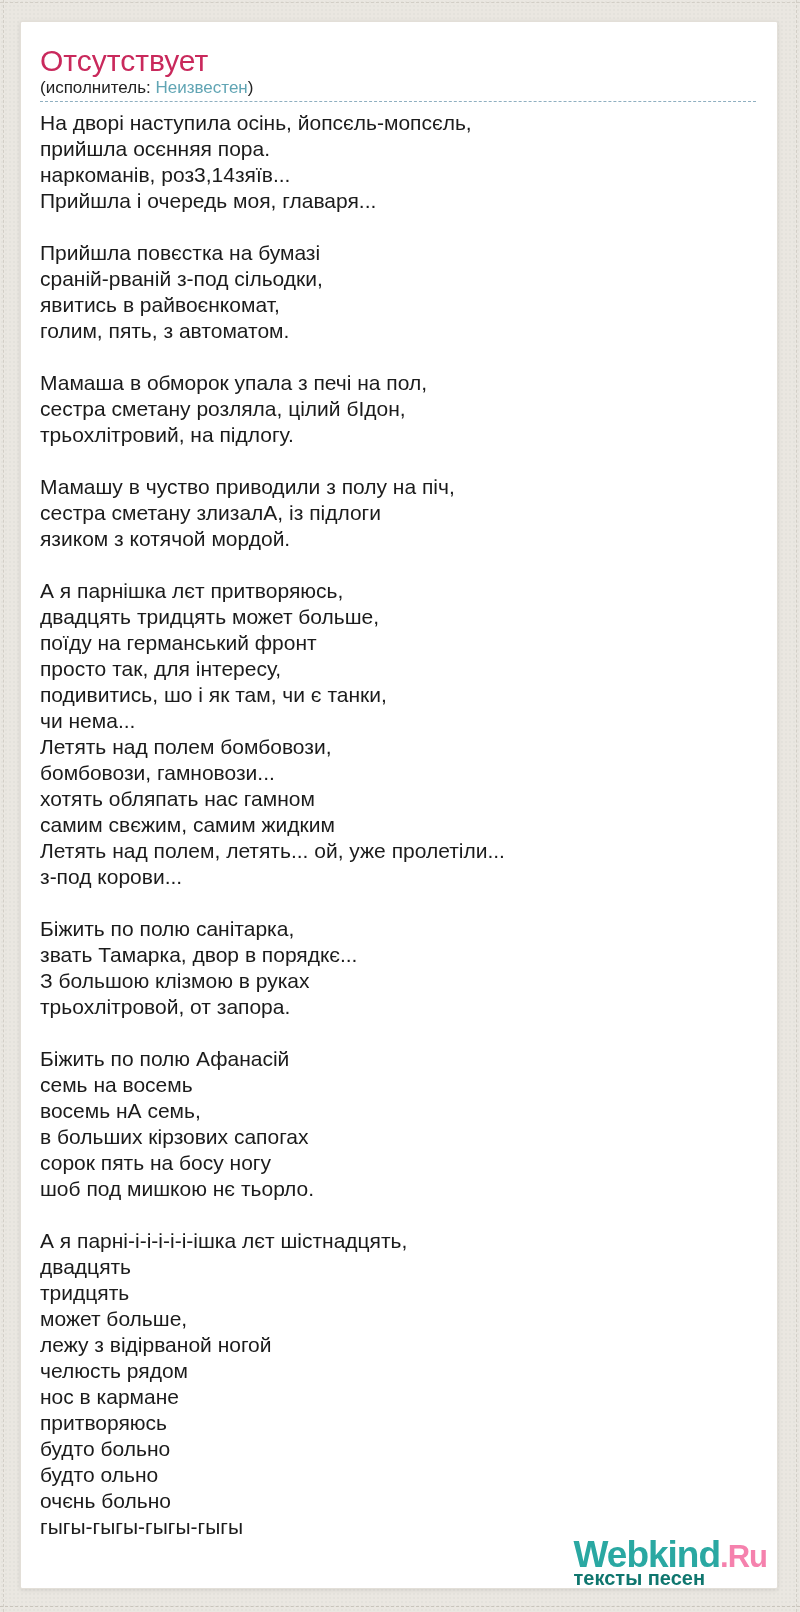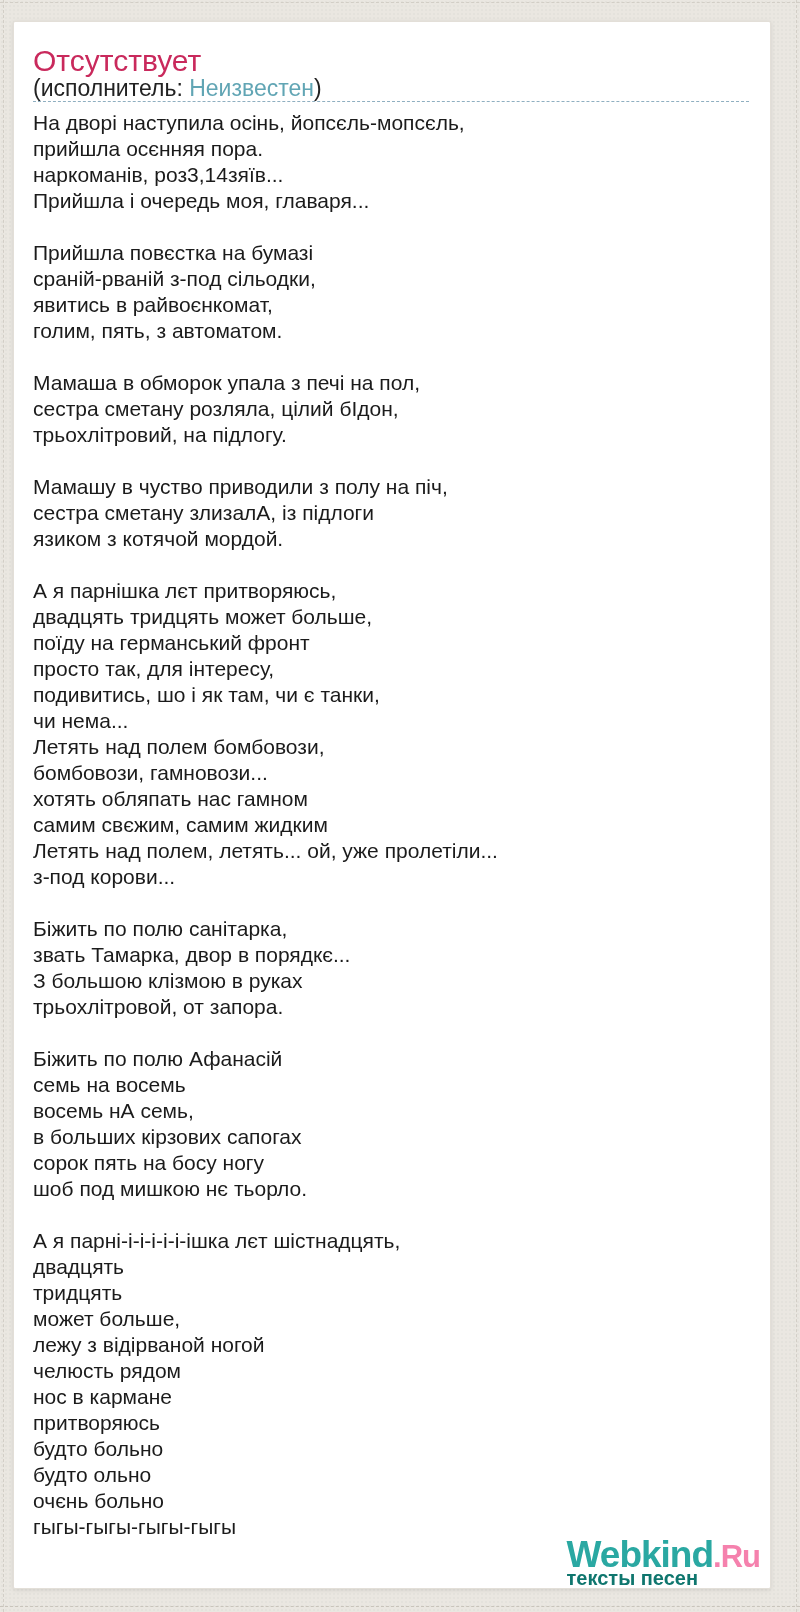--- a/index.html
+++ b/index.html
@@ -18,21 +18,21 @@
   }
   
   .stitch { position: absolute; pointer-events: none; }
   .stitch-top    { top: 2px; left: 0; right: 0; border-top: 1px dashed #d2cec6; }
   .stitch-bottom { bottom: 5px; left: 0; right: 0; border-top: 1px dashed #c9c4bb; }
   .stitch-left   { left: 3px; top: 0; bottom: 0; border-left: 1px dashed #d2cec6; }
   .stitch-right  { right: 3px; top: 0; bottom: 0; border-left: 1px dashed #d2cec6; }
 
   .panel {
     position: absolute;
-    left: 13px;
+    left: 20px;
     top: 21px;
     width: 758px;
     height: 1568px;
     background: #ffffff;
     border: 1px solid #e3dfd8;
     box-sizing: border-box;
     border-radius: 2px;
     box-shadow: 0 1px 4px rgba(0,0,0,0.10);
   }
   .panel-inner {
@@ -43,21 +43,21 @@
   }
   .song-title {
     margin: 0;
     font-size: 30px;
     line-height: 33px;
     font-weight: 400;
     color: #c9295c;
   }
   .artist-line {
     margin: 0;
-    font-size: 23px;
+    font-size: 17px;
     line-height: 22px;
     color: #222222;
   }
   .artist-link {
     color: #61a5b4;
     text-decoration: none;
     cursor: pointer;
   }
   .header-sep {
     border: 0;

